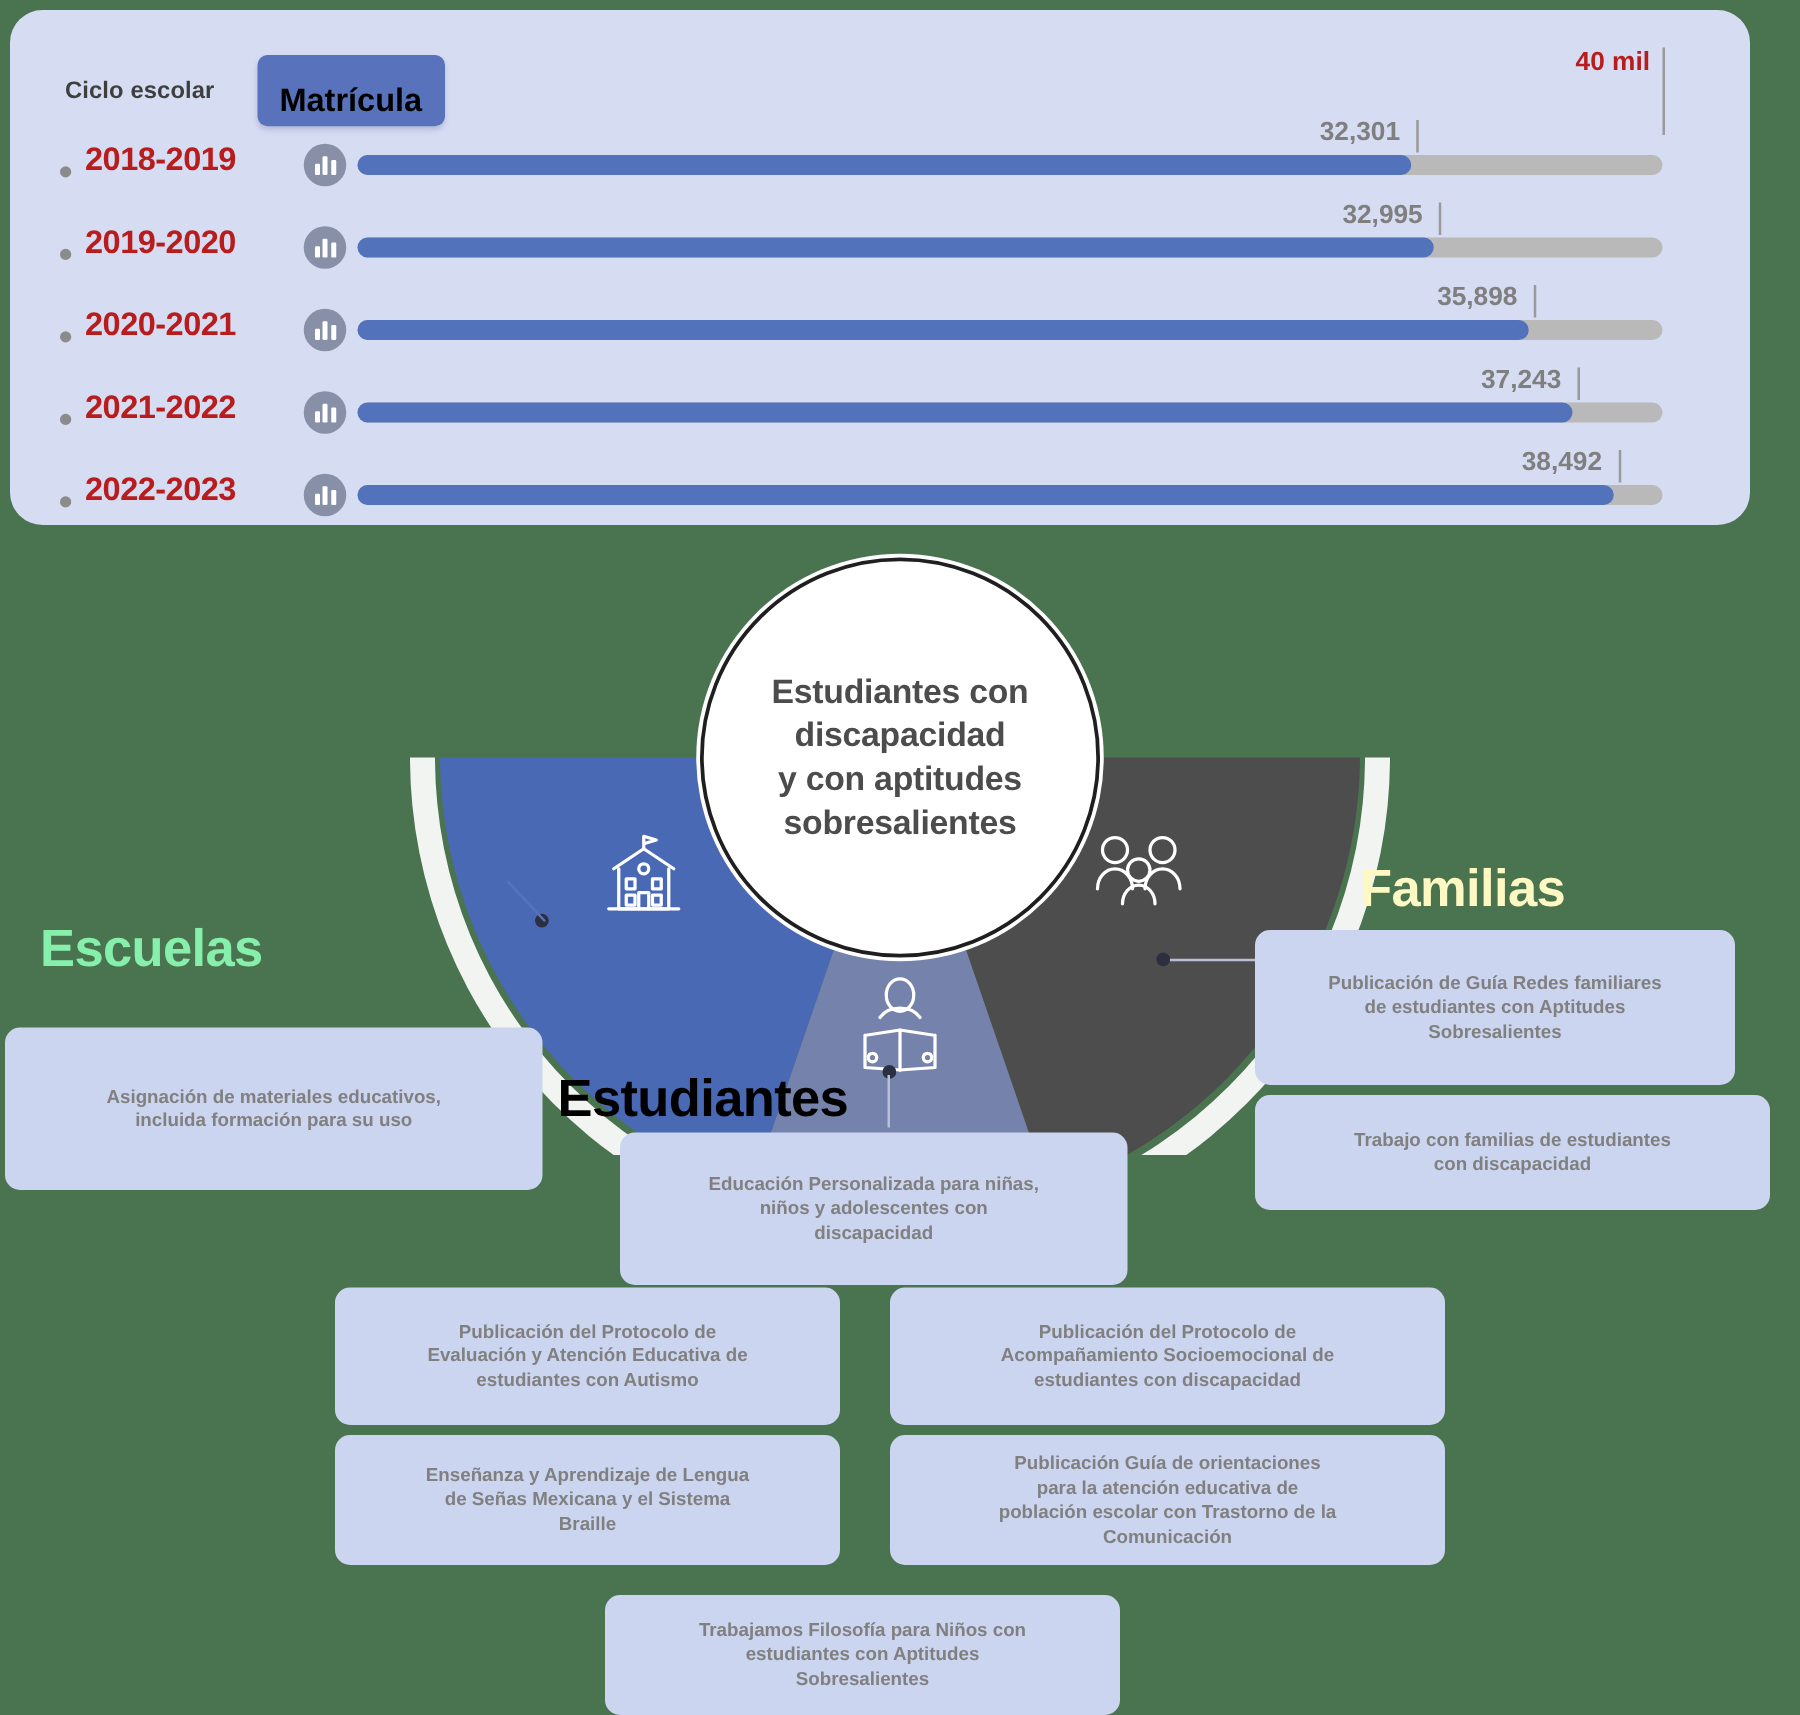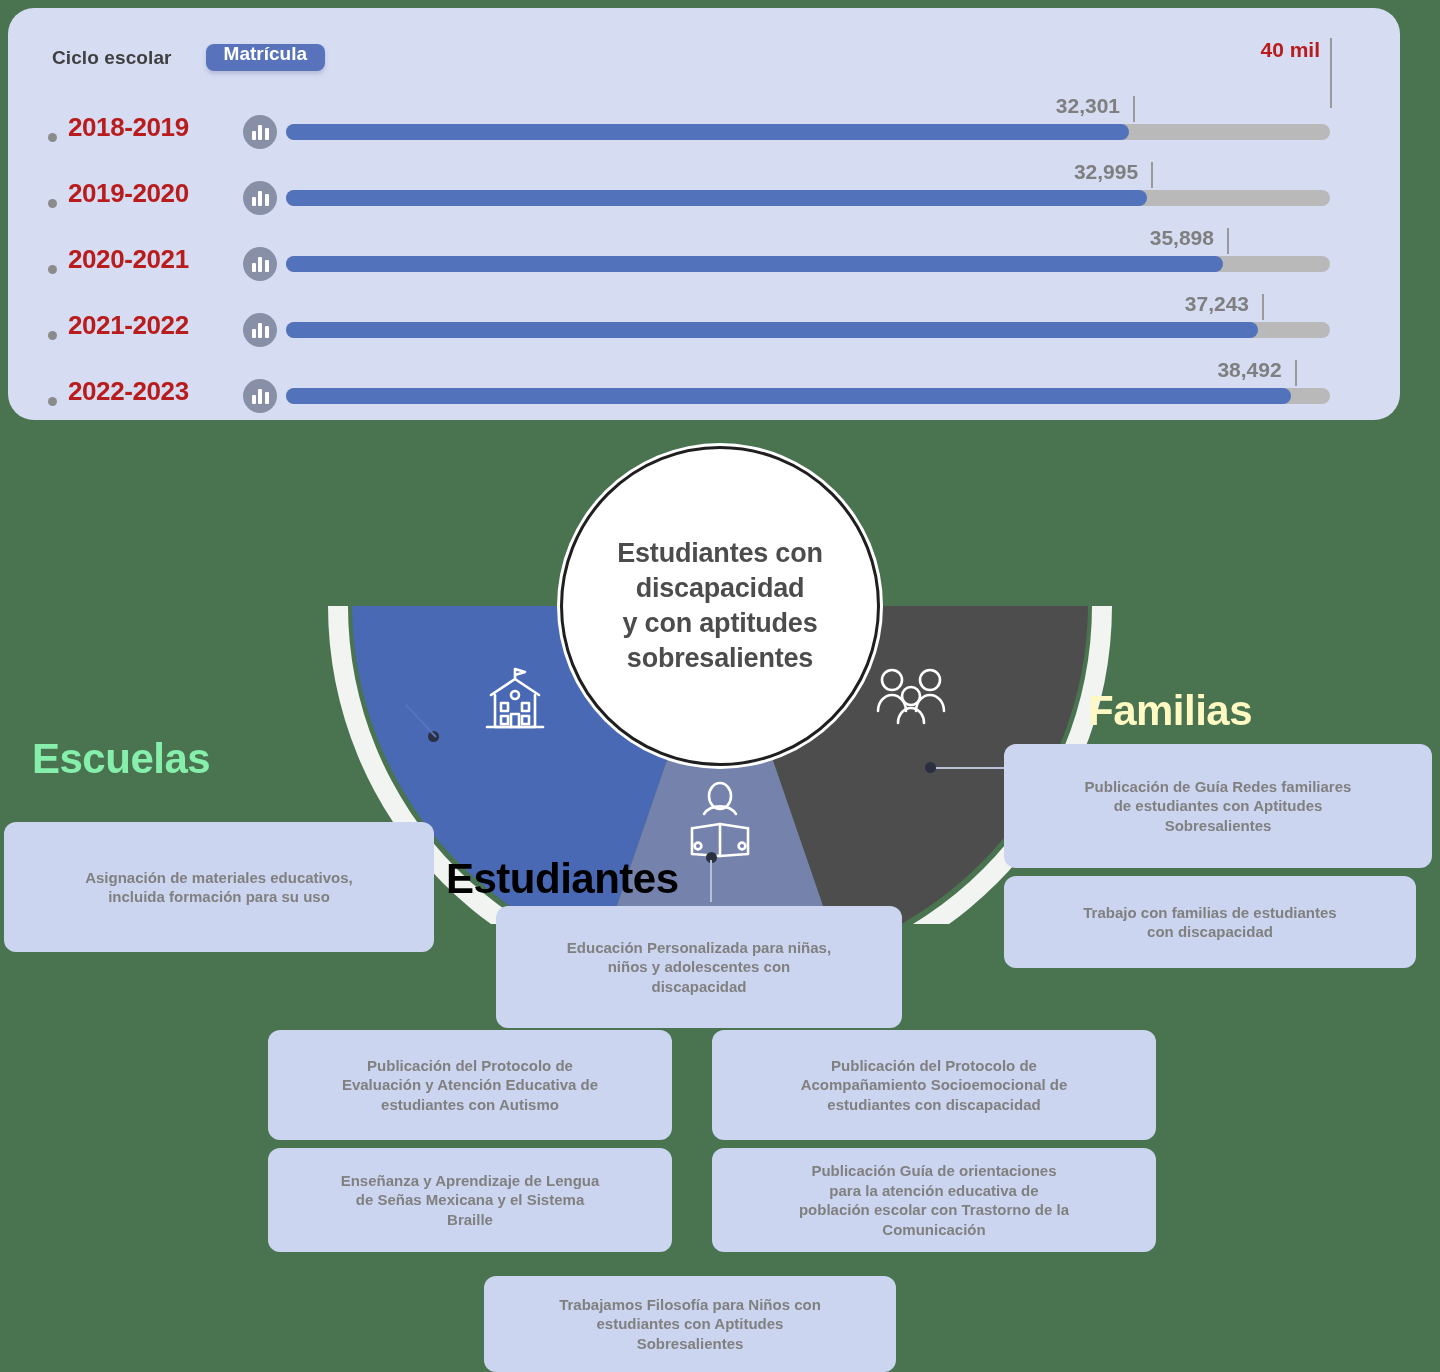--- a/index.html
+++ b/index.html
@@ -33,24 +33,24 @@
     gap: 34px;
   }
   #chart-header .hdr-label {
     font-size: 19px;
     font-weight: bold;
     color: #3f3f3f;
     letter-spacing: .1px;
   }
   #matricula-badge {
     background: #5873bb;
-    color: #ffffff;
-    font-size: 19px;
-    font-weight: bold;
-    padding: 0 18px 8px;
+    color: #000000;
+    font-size: 26px;
+    font-weight: bold;
+    padding: 23px 18px 8px;
     border-radius: 8px;
     box-shadow: 0 3px 4px rgba(120,130,170,.35);
     border: none;
     font-family: "Liberation Sans", sans-serif;
     line-height: 1;
   }
 
   
   #axis-max {
     position: absolute;
@@ -201,21 +201,21 @@
     line-height: 1.30;
     text-align: center;
     display: flex;
     align-items: center;
     justify-content: center;
     padding: 10px 14px;
     white-space: pre-line;
   }
 
   #box-escuelas-1   { left: 4px;    top: 790px;  width: 430px; height: 130px; margin-top: 32px; }
-  #box-familias-1   { left: 1004px; top: 744px;  width: 428px; height: 124px; }
+  #box-familias-1   { left: 1004px; top: 744px;  width: 384px; height: 124px; }
   #box-familias-2   { left: 1004px; top: 876px;  width: 412px; height: 92px;  }
   #box-est-1        { left: 496px;  top: 906px;  width: 406px; height: 122px; }
   #box-est-2        { left: 268px;  top: 1030px; width: 404px; height: 110px; }
   #box-est-3        { left: 712px;  top: 1030px; width: 444px; height: 110px; }
   #box-est-4        { left: 268px;  top: 1148px; width: 404px; height: 104px; }
   #box-est-5        { left: 712px;  top: 1148px; width: 444px; height: 104px; }
   #box-est-6        { left: 484px;  top: 1276px; width: 412px; height: 96px;  }
 
   
   .conn-dot {

